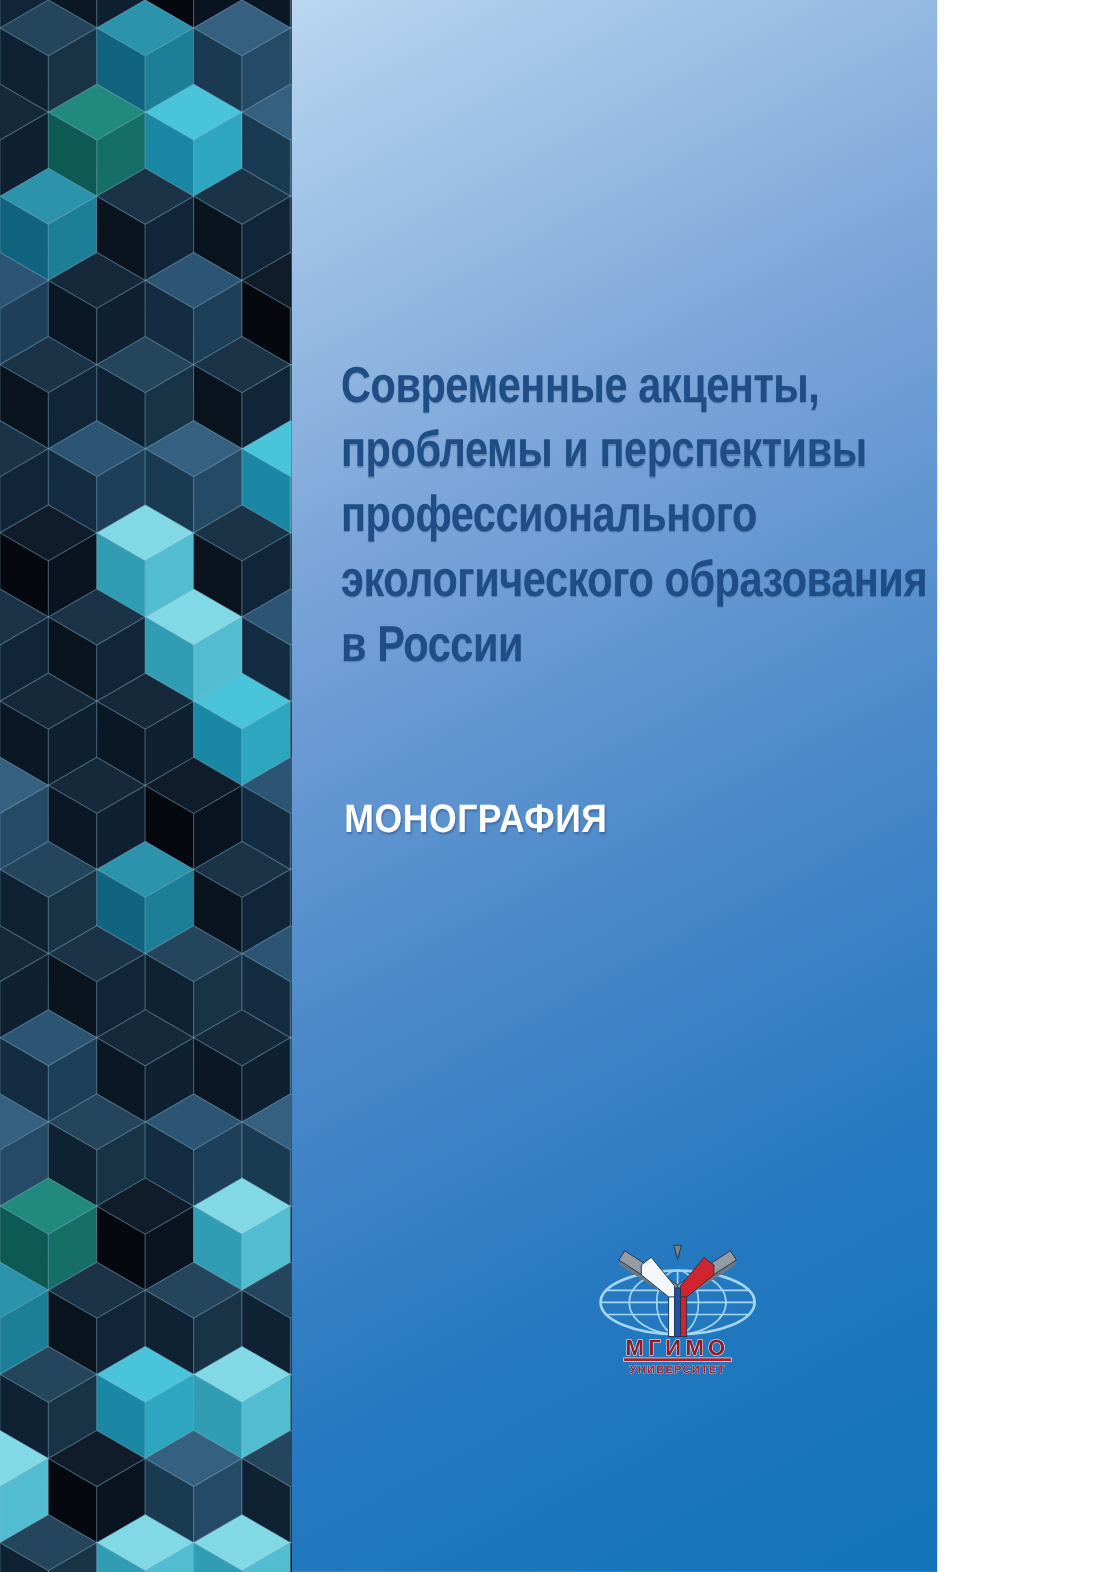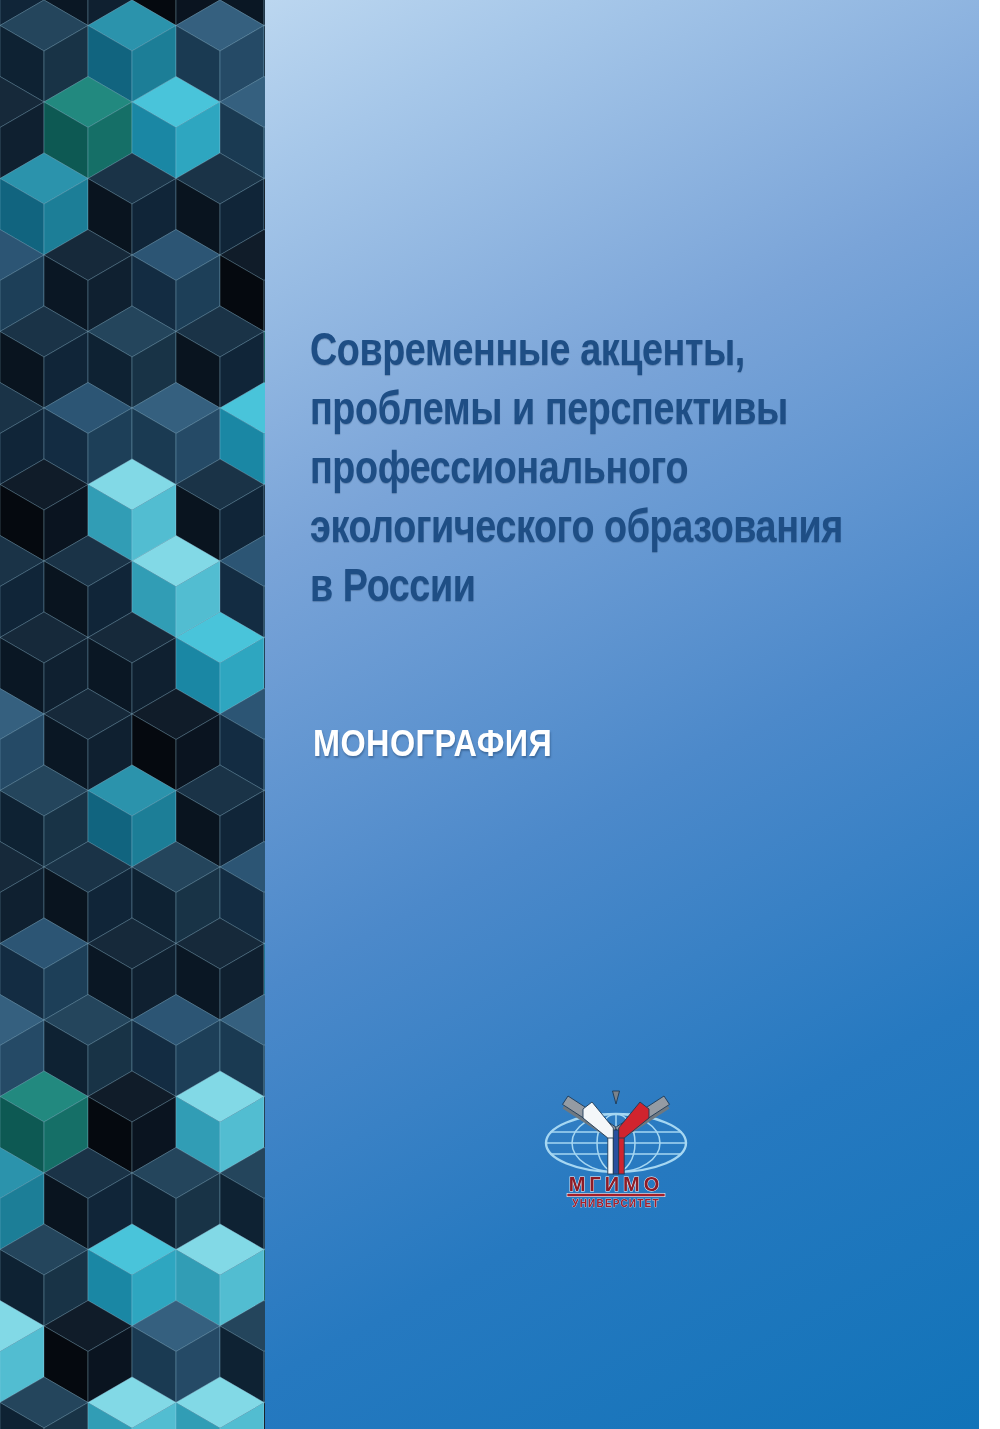--- a/index.html
+++ b/index.html
@@ -1,18 +1,18 @@
 <!DOCTYPE html>
 <html><head>
 <meta charset="utf-8">
 <style>
   html,body{margin:0;padding:0;}
   body{width:1000px;height:1429px;font-family:"Liberation Sans",sans-serif;}
   .cover{
-    position:relative;width:979px;height:1429px;overflow:hidden;
+    position:relative;width:852px;height:1429px;overflow:hidden;
     background:linear-gradient(152deg,#cde3f5 0%,#a6c7e9 16%,#7aa4d8 36%,#4c89ca 58%,#2679c0 78%,#1173b8 100%);
   }
   .pattern-strip{
     position:absolute;left:0;top:0;width:265px;height:1429px;overflow:hidden;
     background:#0c1b28;
   }
   .pattern-strip svg{display:block;}
   .title{
     position:absolute;left:310px;top:320px;
     transform:scaleX(0.82);transform-origin:left top;
@@ -22,21 +22,21 @@
     color:#1e4e85;white-space:nowrap;
     text-shadow:0 1px 1px rgba(10,30,60,0.25);
   }
   .subtitle{
     position:absolute;left:313px;top:722px;
     transform:scaleX(0.9);transform-origin:left top;
     font-weight:700;font-size:36px;line-height:44px;letter-spacing:0.5px;
     color:#ffffff;white-space:nowrap;
     text-shadow:1px 2px 2px rgba(15,40,75,0.35);
   }
-  .logo{position:absolute;left:540px;top:1084px;width:150px;height:132px;}
+  .logo{position:absolute;left:540px;top:1125px;width:150px;height:132px;}
   .logo svg{display:block;}
 </style>
 </head>
 <body>
 
 <div class="cover">
 
   <div class="pattern-strip">
     <svg id="cubes" width="265" height="1429" viewBox="0 0 265 1429" xmlns="http://www.w3.org/2000/svg">
         <polygon points="-44,-51 0,-76.5 44,-51 0,-25.5" fill="#1a3347" stroke="rgba(160,210,230,0.28)" stroke-width="1"></polygon>

